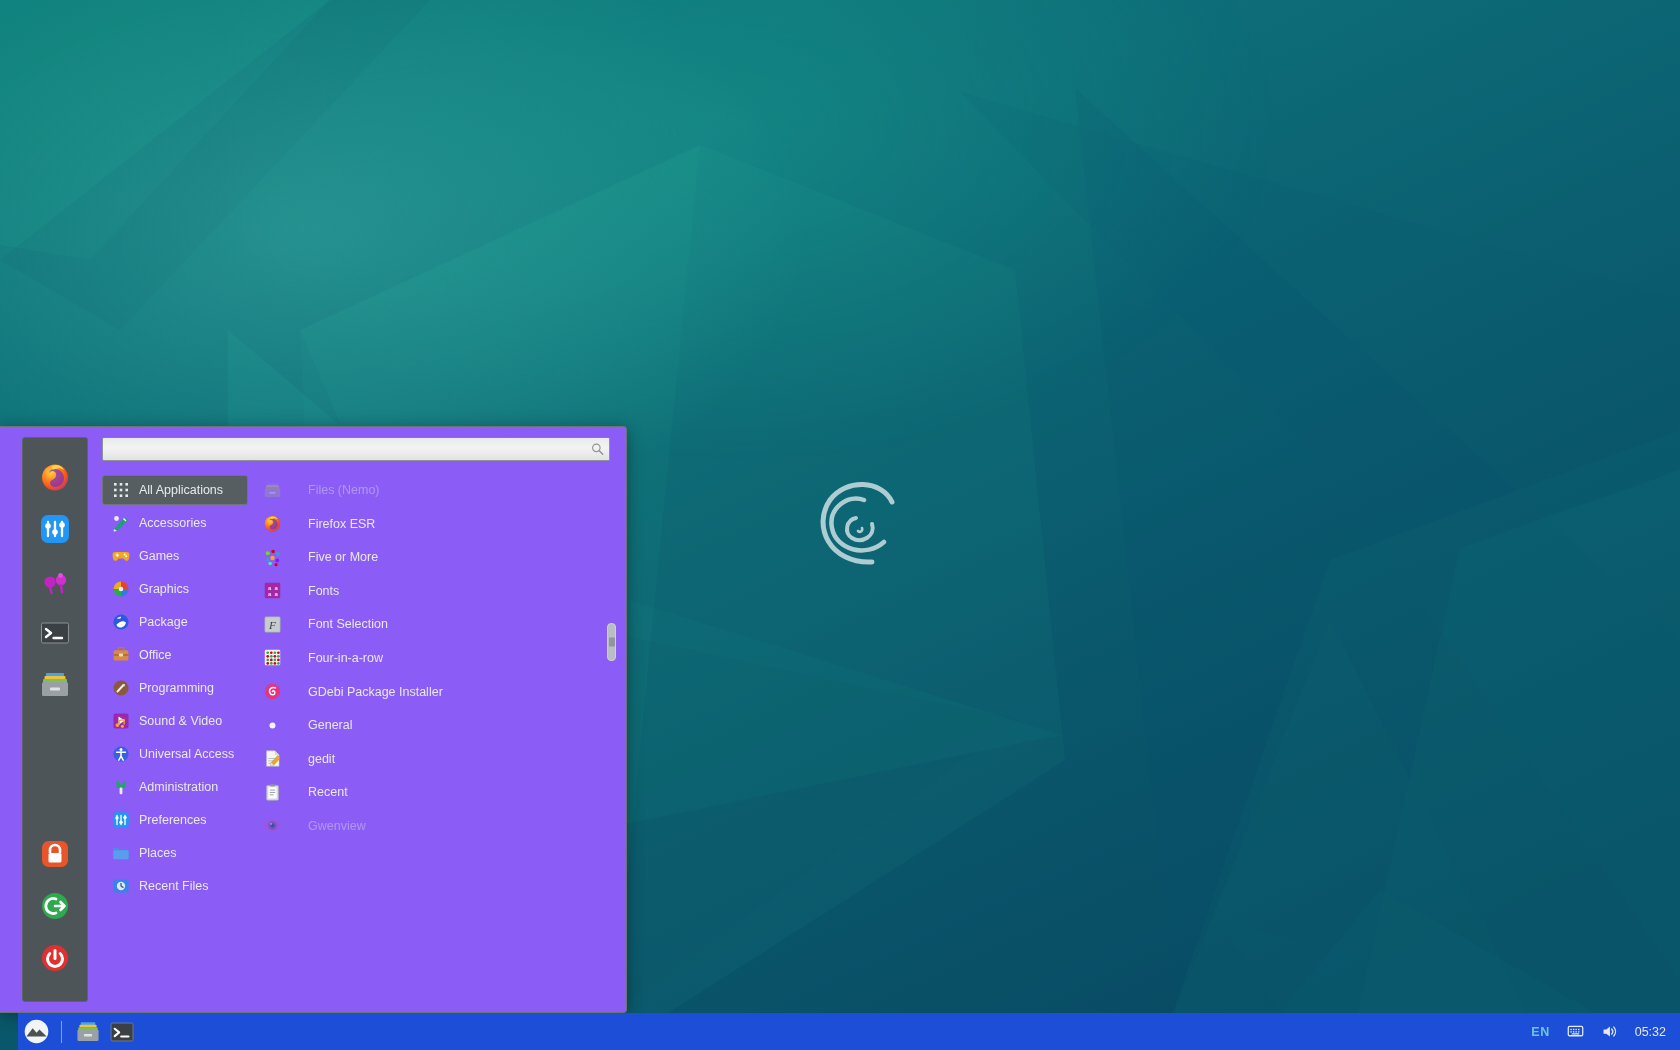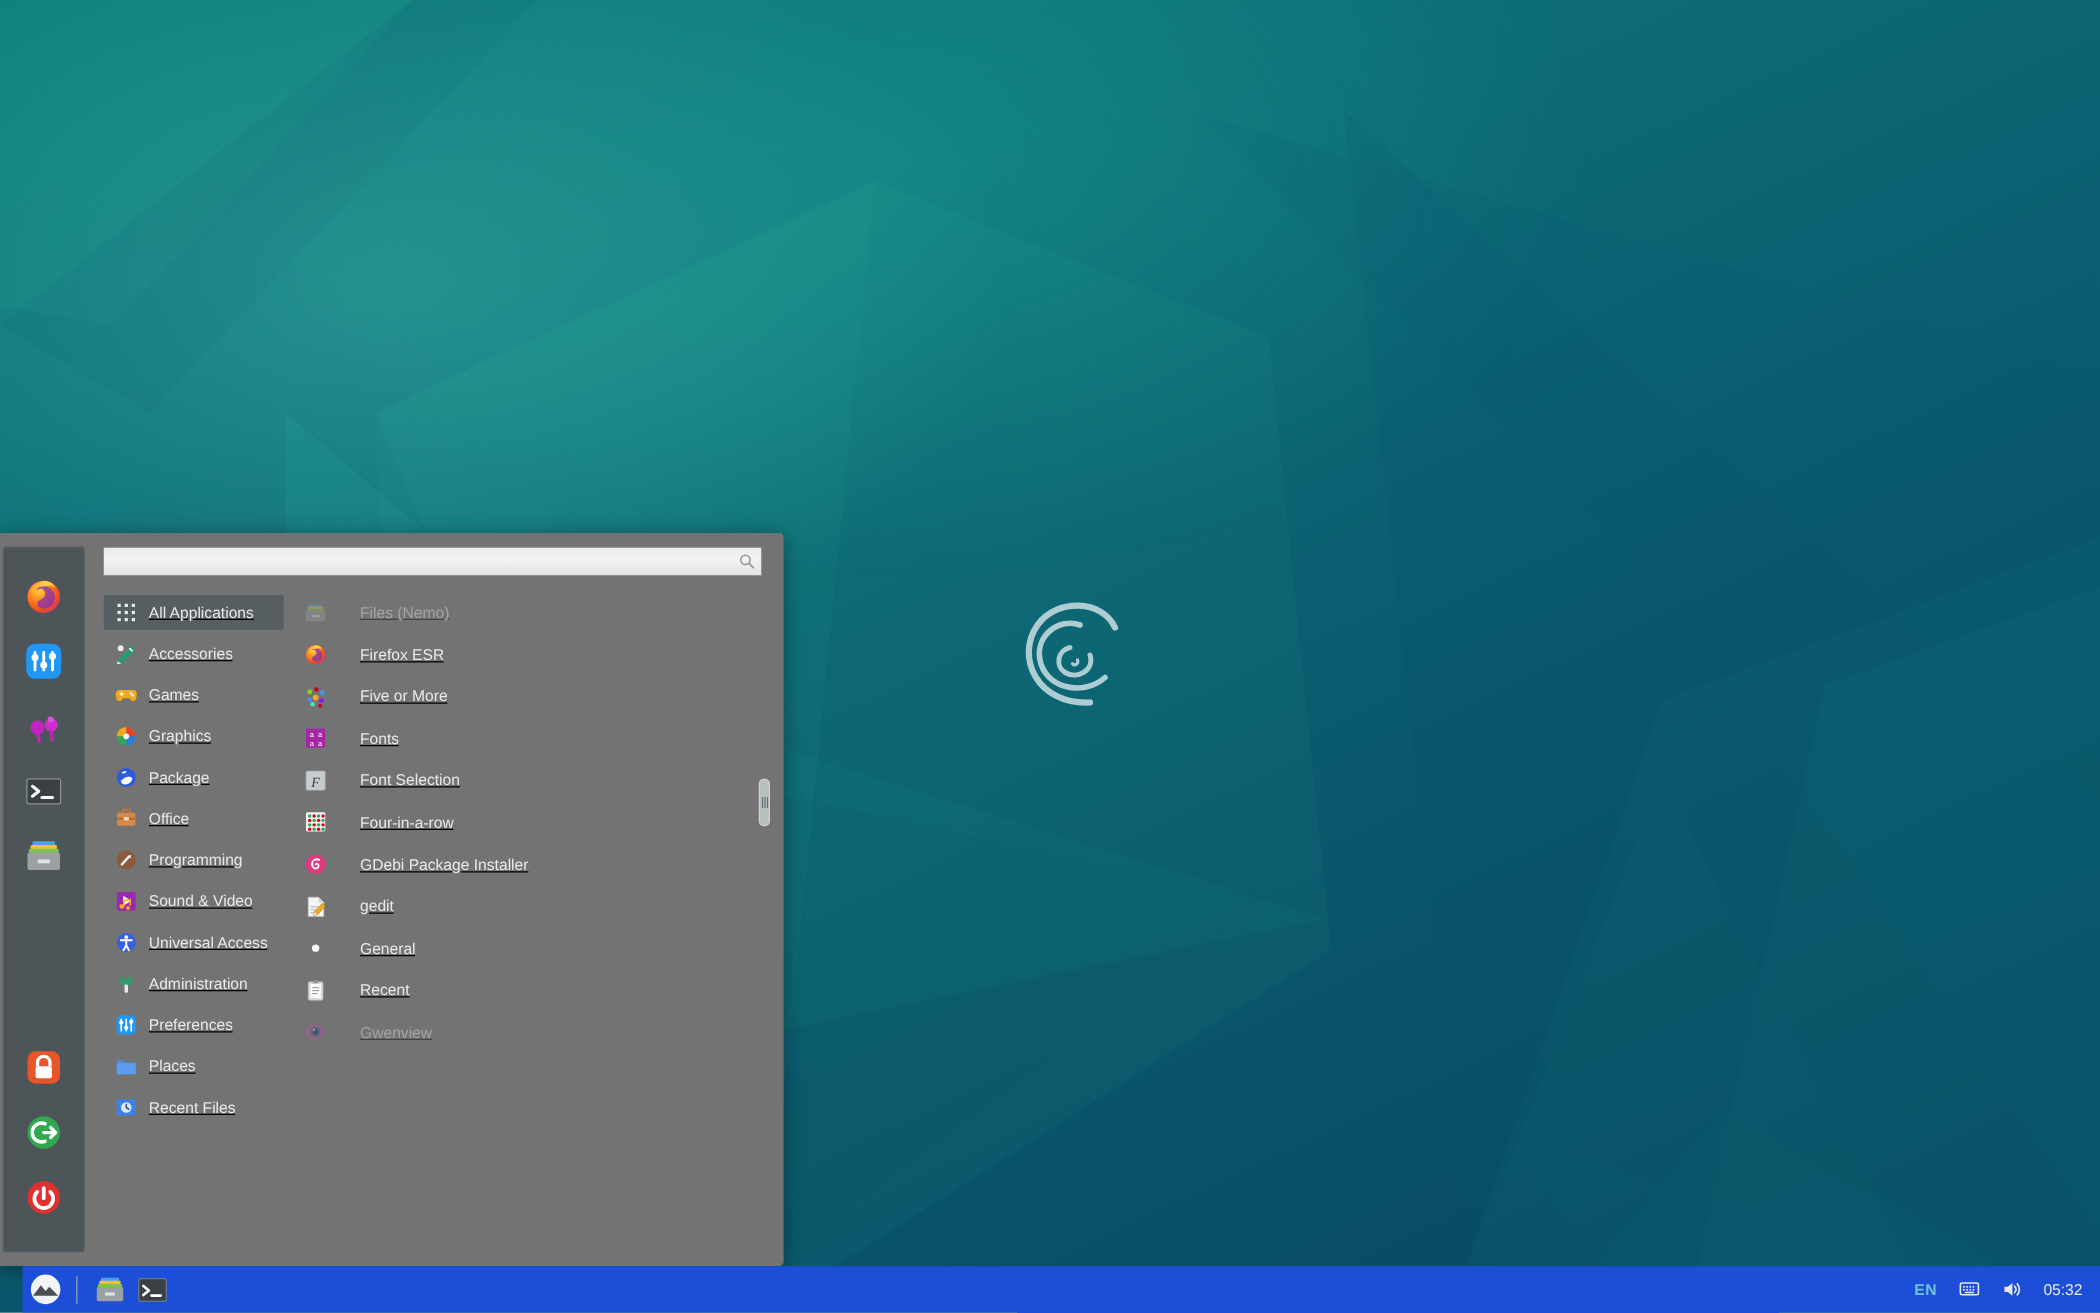--- a/index.html
+++ b/index.html
@@ -28,29 +28,28 @@
     width: 120px; height: 120px;
     pointer-events: none;
   }
   #swirl svg { display:block; width:120px; height:120px; }
 
   
   #menu-panel {
     position: absolute;
     left: 0px; top: 426px;
     width: 627px; height: 587px;
-    background: #737373;
+    background: #8b5cf6;
     border: 1px solid #6d7477;
     border-left: none;
     border-bottom-right-radius: 4px;
     border-top-right-radius: 4px;
     box-shadow: 0 2px 16px rgba(0,0,0,.35);
     display: flex;
-    padding: 10px 8px 10px 2px;
-    text-decoration: underline;
+    padding: 10px 8px 10px 22px;
   }
 
   
   #fav-sidebar {
     width: 66px;
     background: #4e5558;
     border: 1px solid #5d6467;
     border-radius: 3px;
     display: flex;
     flex-direction: column;
@@ -652,38 +651,38 @@
             <div class="app-item">
               <svg class="app-icon" viewBox="0 0 32 32" xmlns="http://www.w3.org/2000/svg">
                 <circle cx="16" cy="16" r="13" fill="#e6357f"></circle>
                 <path d="M21 10 C14 7, 9 13, 12 19 C14 23, 20 22, 20 18 C20 15, 17 14, 16 16" fill="none" stroke="#ffffff" stroke-width="2.4" stroke-linecap="round"></path>
               </svg>
               <span class="app-label">GDebi Package Installer</span>
             </div>
 
             <div class="app-item">
               <svg class="app-icon" viewBox="0 0 32 32" xmlns="http://www.w3.org/2000/svg">
+                <circle cx="16" cy="16" r="5" fill="#f3f5f6"></circle>
+              </svg>
+              <span class="app-label">General</span>
+            </div>
+
+            <div class="app-item">
+              <svg class="app-icon" viewBox="0 0 32 32" xmlns="http://www.w3.org/2000/svg">
                 <path d="M6 3h14l7 7v19H6z" fill="#f5f5f5" stroke="#b8bcbe" stroke-width="1"></path>
                 <path d="M20 3l7 7h-7z" fill="#d4d8da"></path>
                 <g stroke="#9aa0a3" stroke-width="1.1">
                   <line x1="9" y1="16" x2="20" y2="16"></line>
                     <line x1="9" y1="20" x2="20" y2="20"></line>
                     <line x1="9" y1="24" x2="17" y2="24"></line>
                 </g>
                 <path d="M14 23 L25 11 L29 15 L18 27 L13 28 Z" fill="#f0a91e" stroke="#c4851a" stroke-width="1"></path>
                 <path d="M13 28 L18 27 L14 23 Z" fill="#e8eaea"></path>
               </svg>
               <span class="app-label">gedit</span>
-            </div>
-
-            <div class="app-item">
-              <svg class="app-icon" viewBox="0 0 32 32" xmlns="http://www.w3.org/2000/svg">
-                <circle cx="16" cy="16" r="5" fill="#f3f5f6"></circle>
-              </svg>
-              <span class="app-label">General</span>
             </div>
 
             <div class="app-item">
               <svg class="app-icon" viewBox="0 0 32 32" xmlns="http://www.w3.org/2000/svg">
                 <rect x="6" y="4" width="20" height="25" rx="2" fill="#d8dcde" stroke="#a8aeb1" stroke-width="1"></rect>
                 <rect x="9" y="7" width="14" height="19" fill="#fbfbfb"></rect>
                 <rect x="12" y="2" width="8" height="4" rx="1.6" fill="#8e969a"></rect>
                 <g stroke="#7b8386" stroke-width="1.2">
                   <line x1="11.5" y1="12" x2="20.5" y2="12"></line>
                   <line x1="11.5" y1="16" x2="20.5" y2="16"></line>

